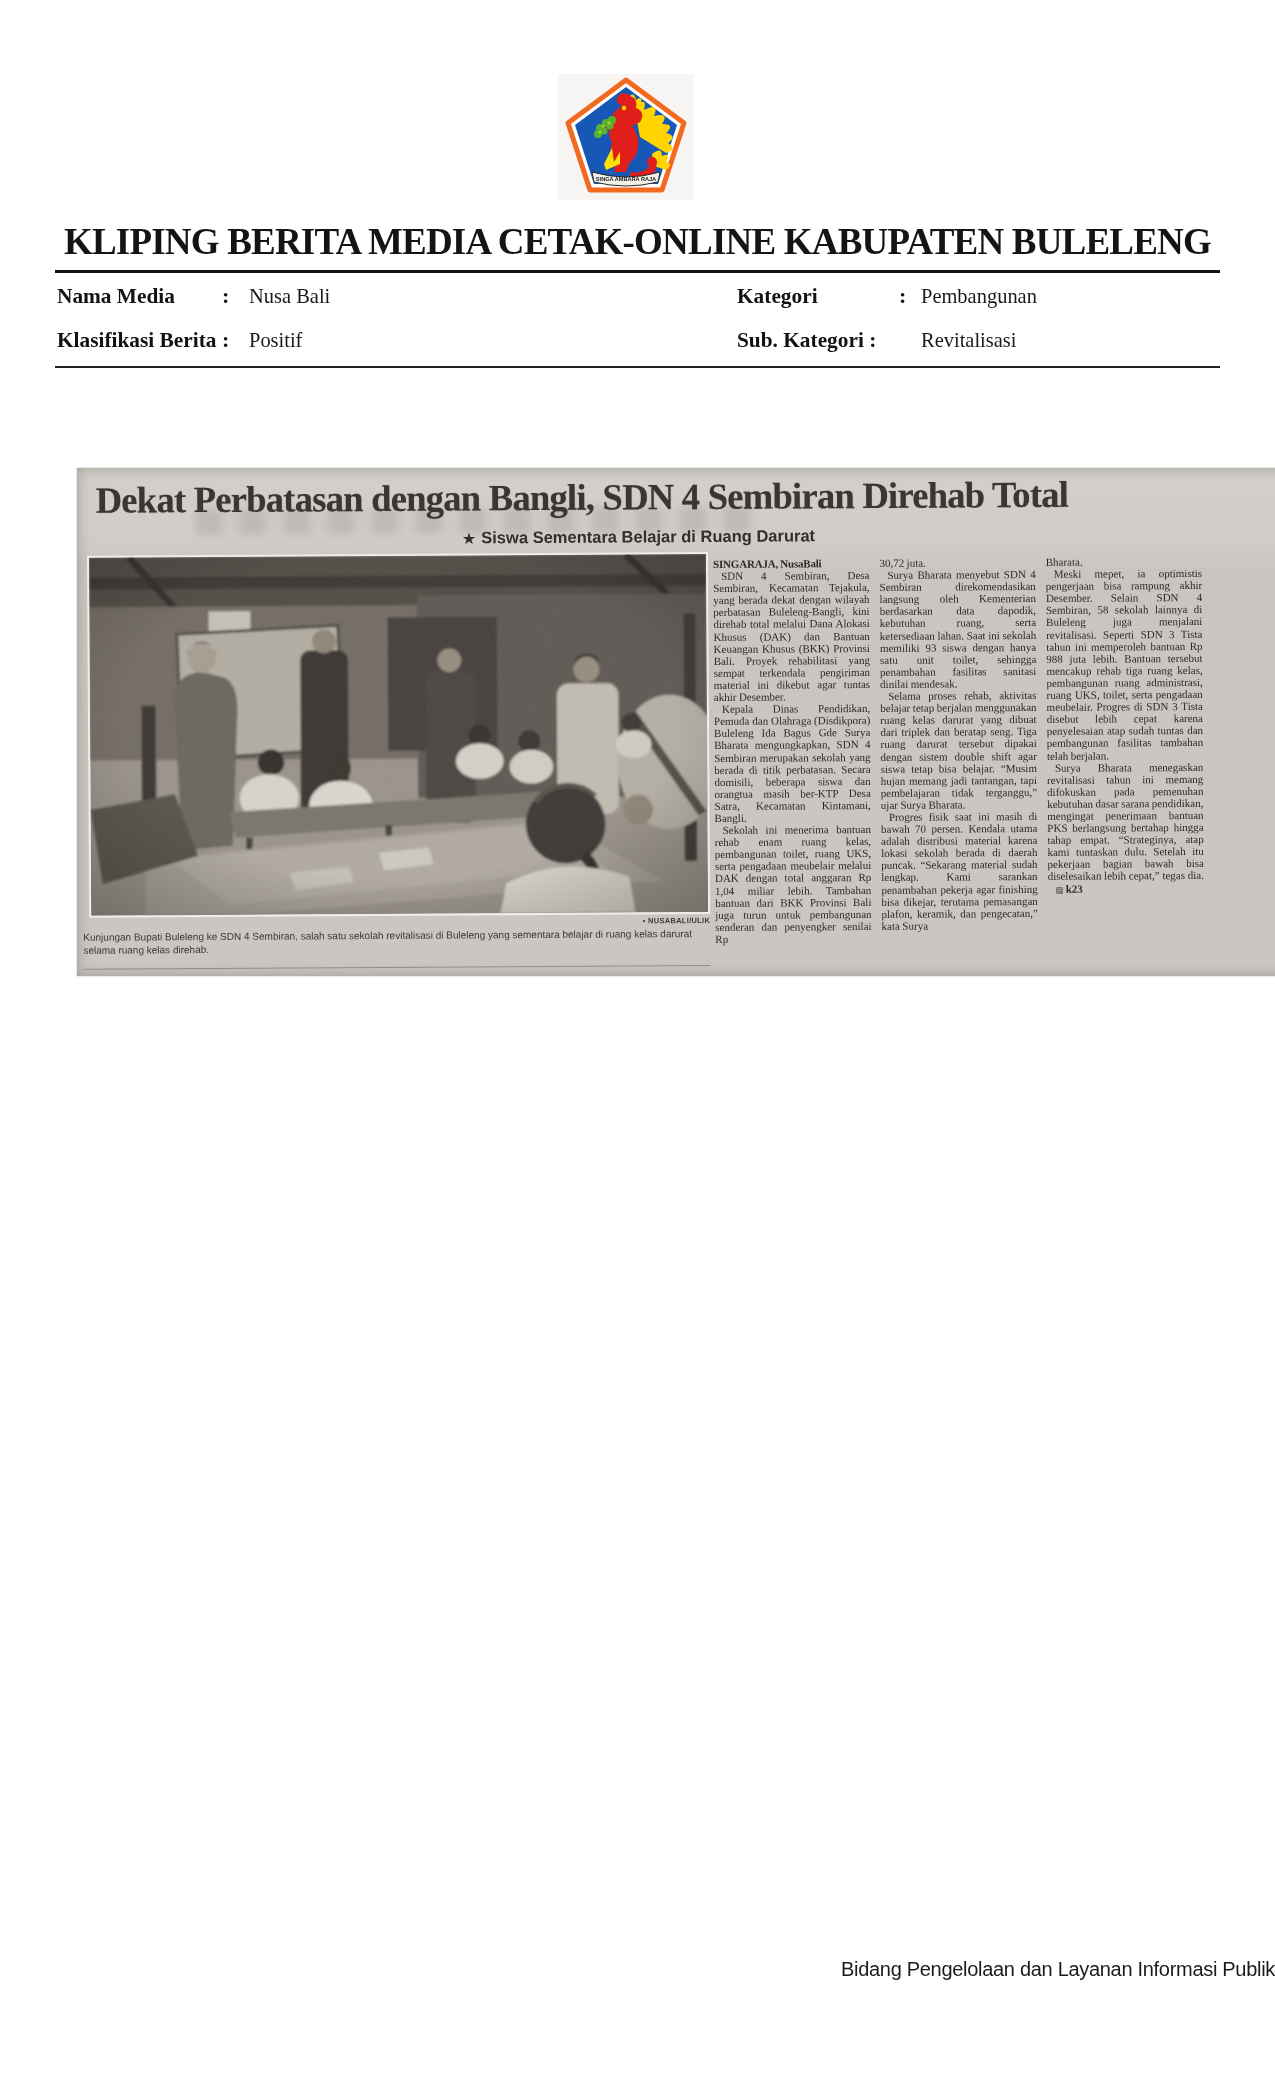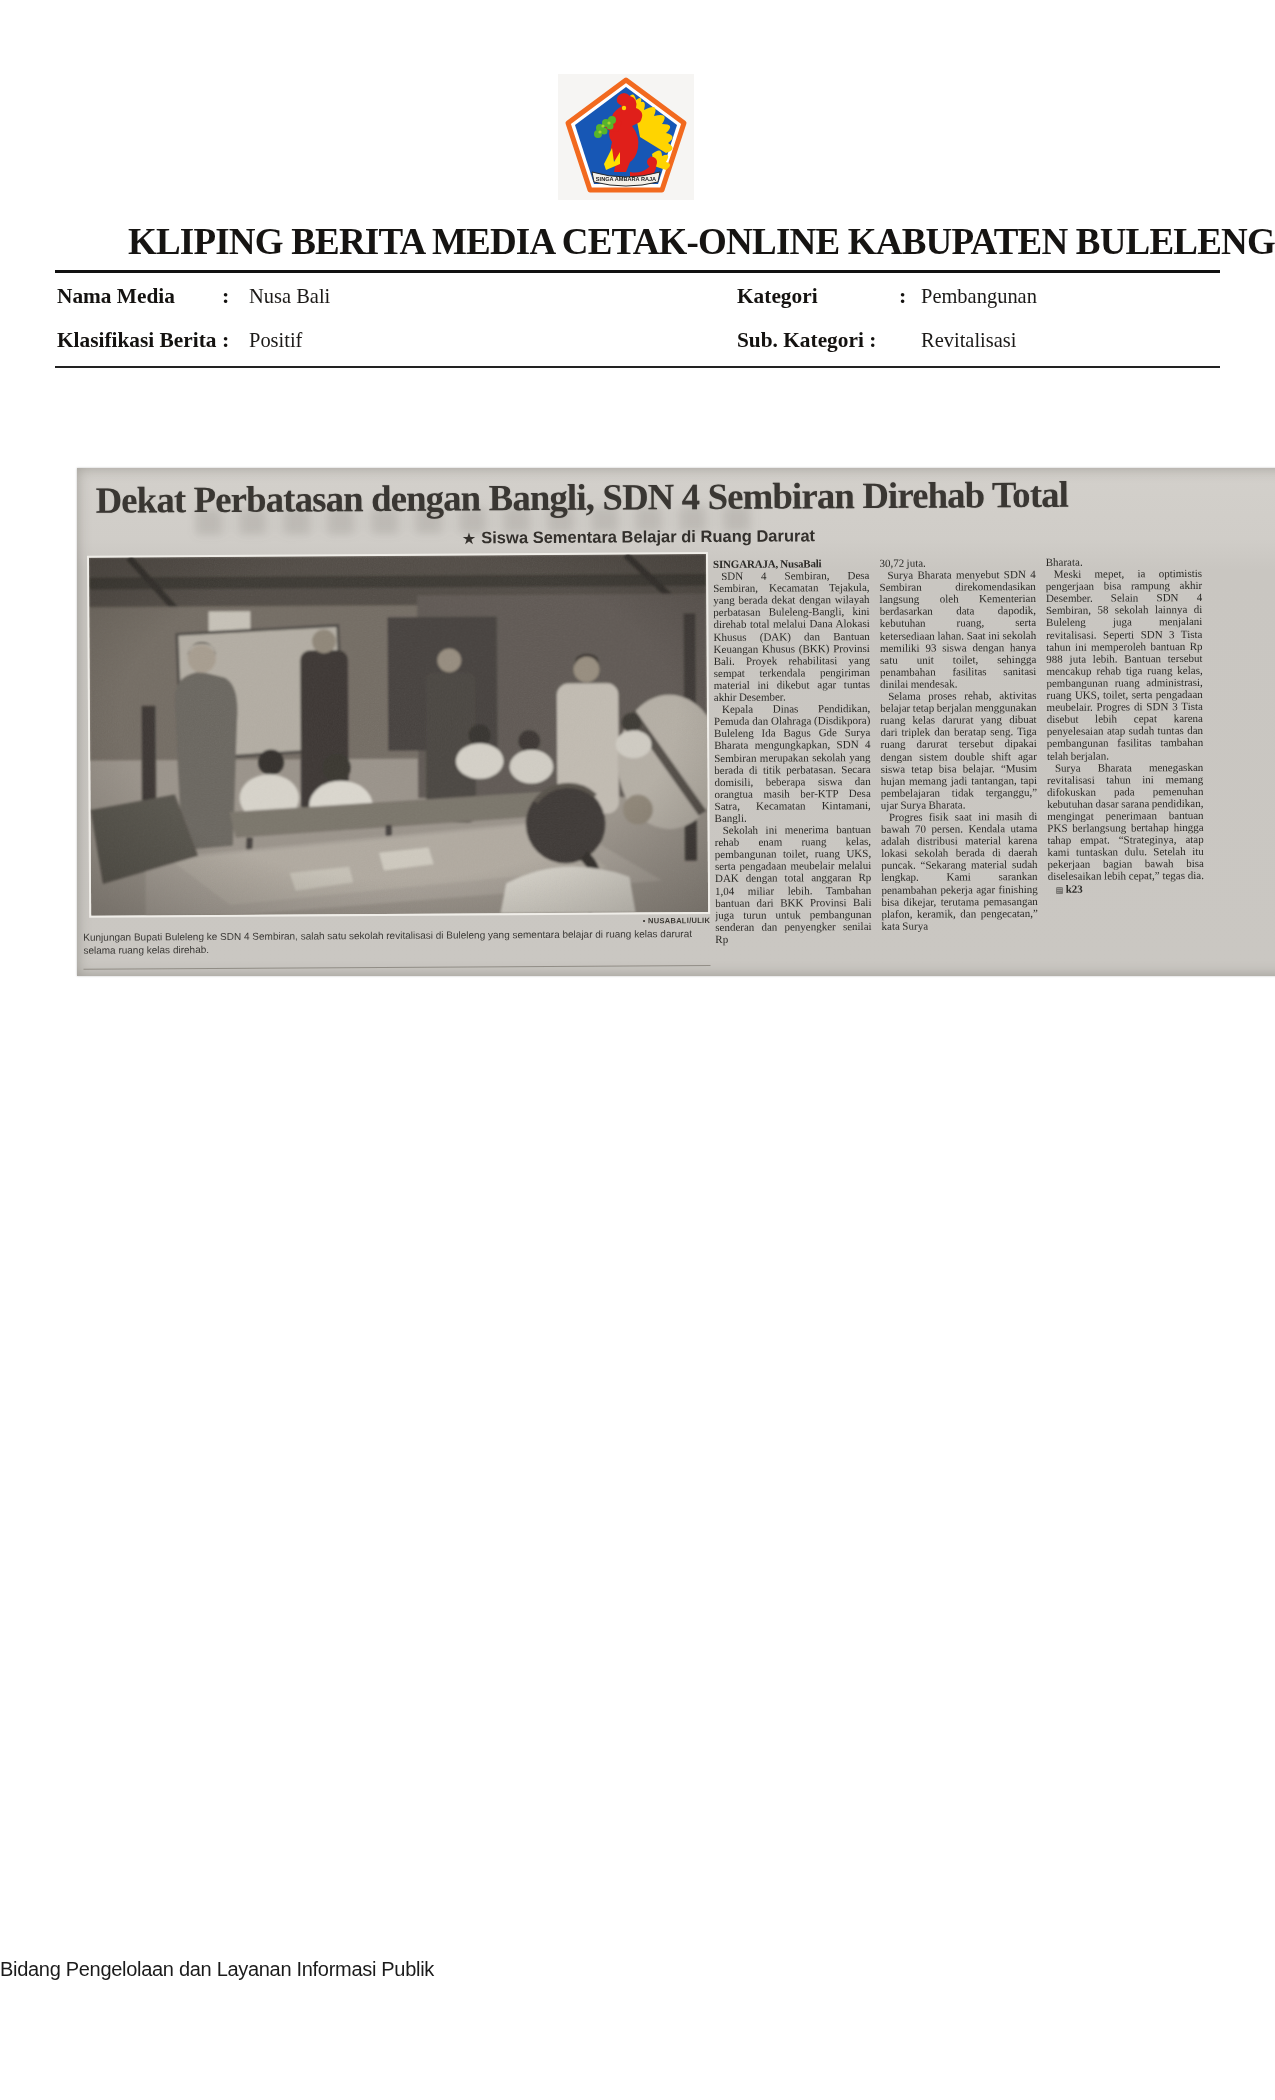--- a/index.html
+++ b/index.html
@@ -2,21 +2,21 @@
 <html lang="id"><head>
 <meta charset="utf-8">
 <style>
   * { margin:0; padding:0; box-sizing:border-box; }
   body { background:#ffffff; font-family:"Liberation Serif", serif; }
   .page { position:relative; width:1275px; height:2100px; background:#ffffff; overflow:hidden; }
 
   
   .logo-box { position:absolute; left:558px; top:74px; width:136px; height:126px;
               background:#f6f5f3; display:flex; align-items:center; justify-content:center; }
-  .page-title { position:absolute; left:0; top:220px; width:1275px; text-align:right;
+  .page-title { position:absolute; left:0; top:220px; width:1275px; text-align:center;
                 font-family:"Liberation Serif", serif; font-weight:bold; font-size:37px;
                 letter-spacing:-0.8px; color:#161412; }
   .rule-1 { position:absolute; left:55px; top:270px; width:1165px; height:3px; background:#111; }
   .rule-2 { position:absolute; left:55px; top:366px; width:1165px; height:2px; background:#222; }
 
   
   .meta span { position:absolute; font-size:22px; color:#141210; white-space:nowrap; }
   .meta .lab { font-weight:bold; transform:scaleX(0.97); transform-origin:left; display:inline-block; }
   .meta .val { transform:scaleX(0.93); transform-origin:left; display:inline-block; color:#1c1a18; }
   .meta .col { font-weight:bold; }
@@ -53,21 +53,21 @@
              display:flex; gap:10px; overflow:hidden; }
   .colm { flex:1 1 0; }
   .colm p { font-family:"Liberation Serif", serif; font-size:11px; line-height:12.1px;
             text-align:justify; color:#2b2a27; text-indent:8px; hyphens:auto;
             word-spacing:-0.3px; }
   .colm p.dateline { text-indent:0; font-weight:bold; letter-spacing:-0.2px; }
   .endicon { display:inline-block; font-size:8px; color:#2b2a27; }
   .endmark { font-weight:bold; }
 
   
-  .footer-1 { position:absolute; left:0; top:1958px; width:1275px; text-align:left;
+  .footer-1 { position:absolute; left:0; top:1958px; width:1275px; text-align:right;
               font-family:"Liberation Sans", sans-serif; font-size:20px; color:#1b1b1b;
               letter-spacing:-0.3px; }
   .footer-2 { position:absolute; left:0; top:1985px; width:1275px; text-align:center;
               font-family:"Liberation Serif", serif; font-weight:bold; font-size:27px;
               letter-spacing:-0.4px; color:#101010; }
 </style>
 </head>
 <body>
 
 <div class="page">

